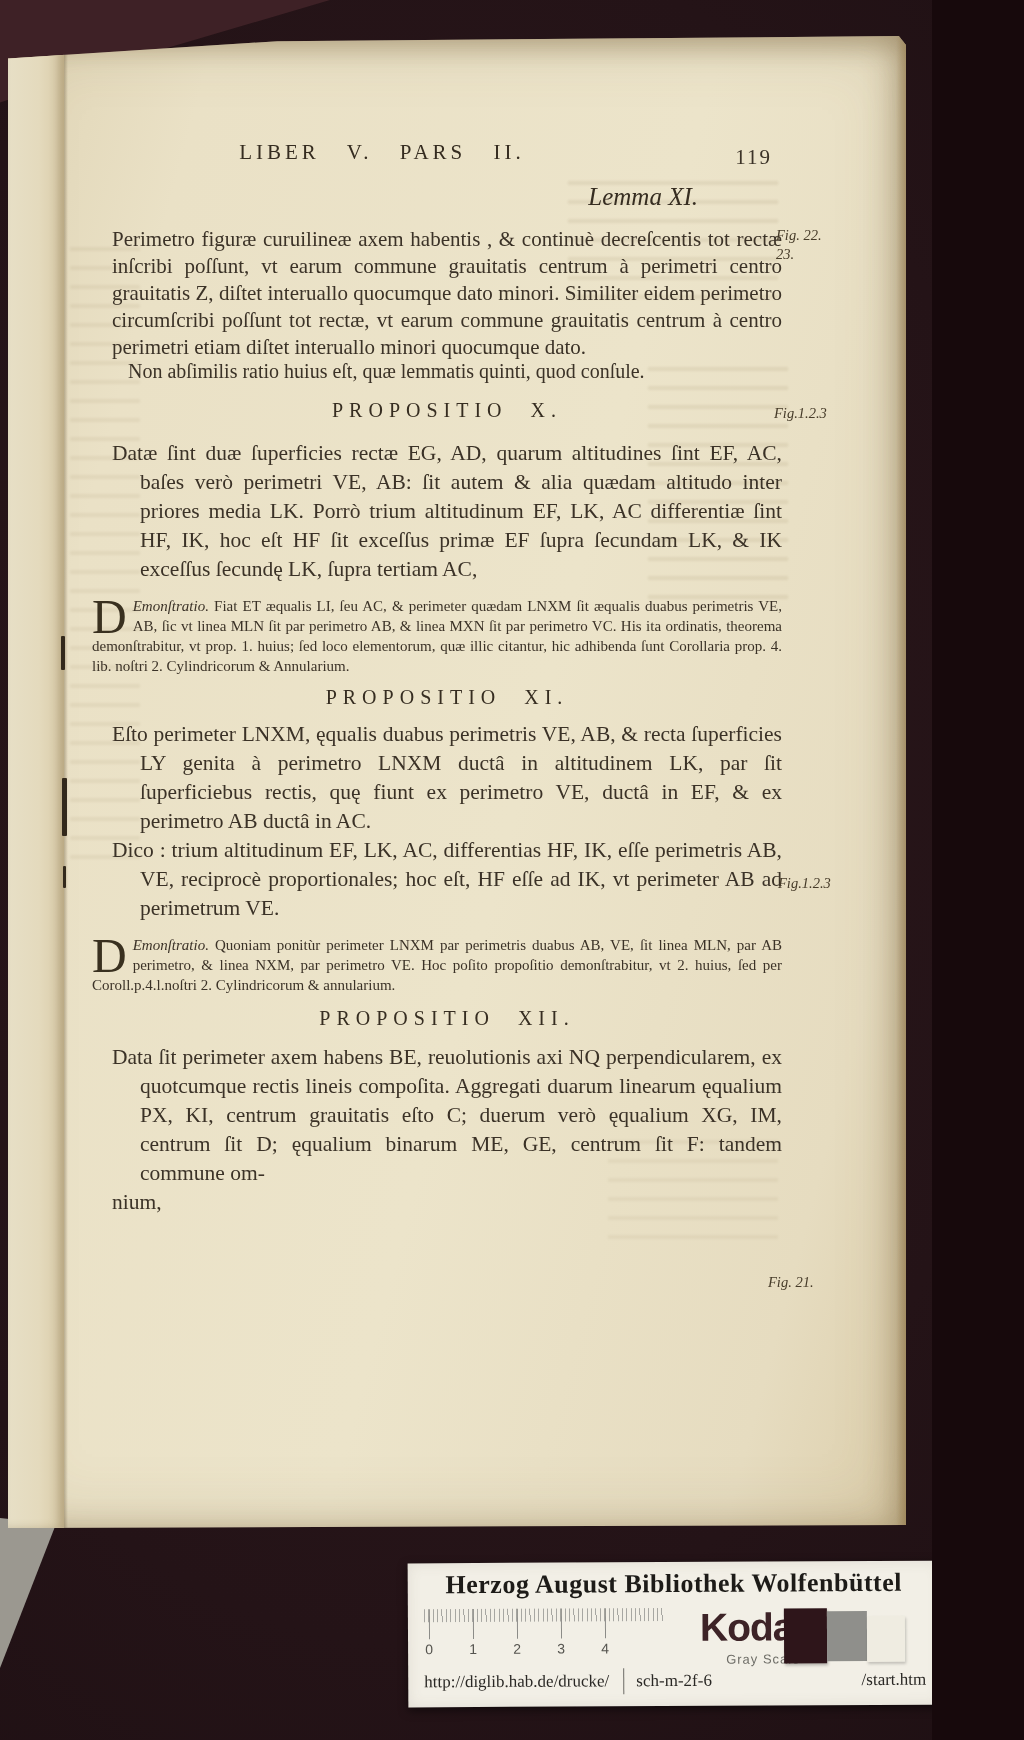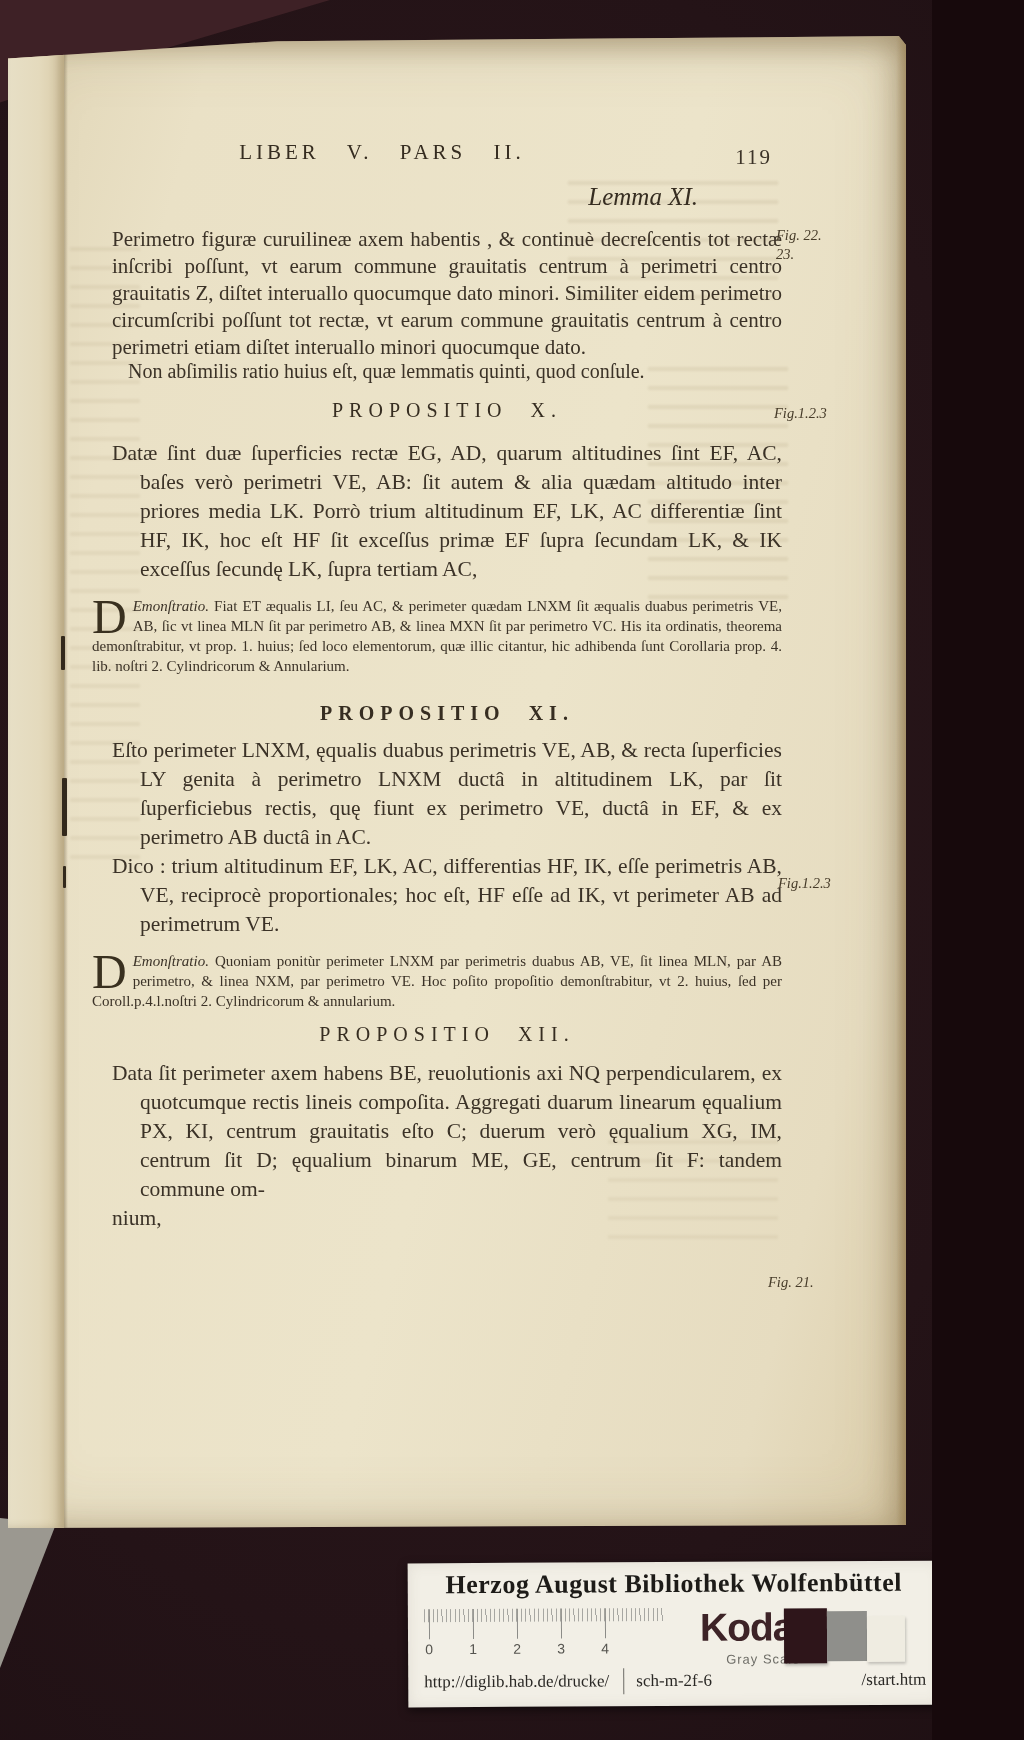--- a/index.html
+++ b/index.html
@@ -38,21 +38,21 @@
   
   .content{position:absolute;left:104px;top:104px;width:670px;}
   .header-row{position:relative;height:34px;}
   .running-title{text-align:center;padding-right:130px;font-size:21px;letter-spacing:4px;word-spacing:18px;color:#352c20;}
   .page-number{position:absolute;right:10px;top:5px;font-size:21px;letter-spacing:2px;color:#3b3227;}
   .lemma-heading{margin-top:8px;text-align:right;padding-right:84px;font-style:italic;font-size:25px;line-height:30px;color:#362d21;}
   .small-par{margin:14px 0 0 0;font-size:21px;line-height:27px;text-align:justify;}
   .small-note{margin:0;font-size:20px;line-height:20px;text-indent:16px;}
   .prop-heading{text-align:center;font-size:20px;line-height:26px;letter-spacing:6px;word-spacing:12px;color:#362d21;}
   .ph-x{margin-top:16px;}
-  .ph-xi{margin-top:24px;font-weight:bold;}
+  .ph-xi{margin-top:8px;}
   .ph-xii{margin-top:10px;}
   .big-par{margin:0;font-size:21.5px;line-height:29px;text-align:justify;padding-left:28px;text-indent:-28px;}
   .st-x{margin-top:16px;}
   .st-xi{margin-top:10px;}
   .st-xii{margin-top:12px;}
   .demo-par{margin:12px 0 0 -20px;width:690px;font-size:15px;line-height:20px;text-align:justify;}
   .demo-par .lead{font-style:italic;}
   .dropcap{float:left;font-size:48px;line-height:37px;padding:2px 6px 0 0;color:#39301f;}
   .catchword{margin:2px 0 0 0;text-align:left;padding-right:8px;font-size:21.5px;}
   

